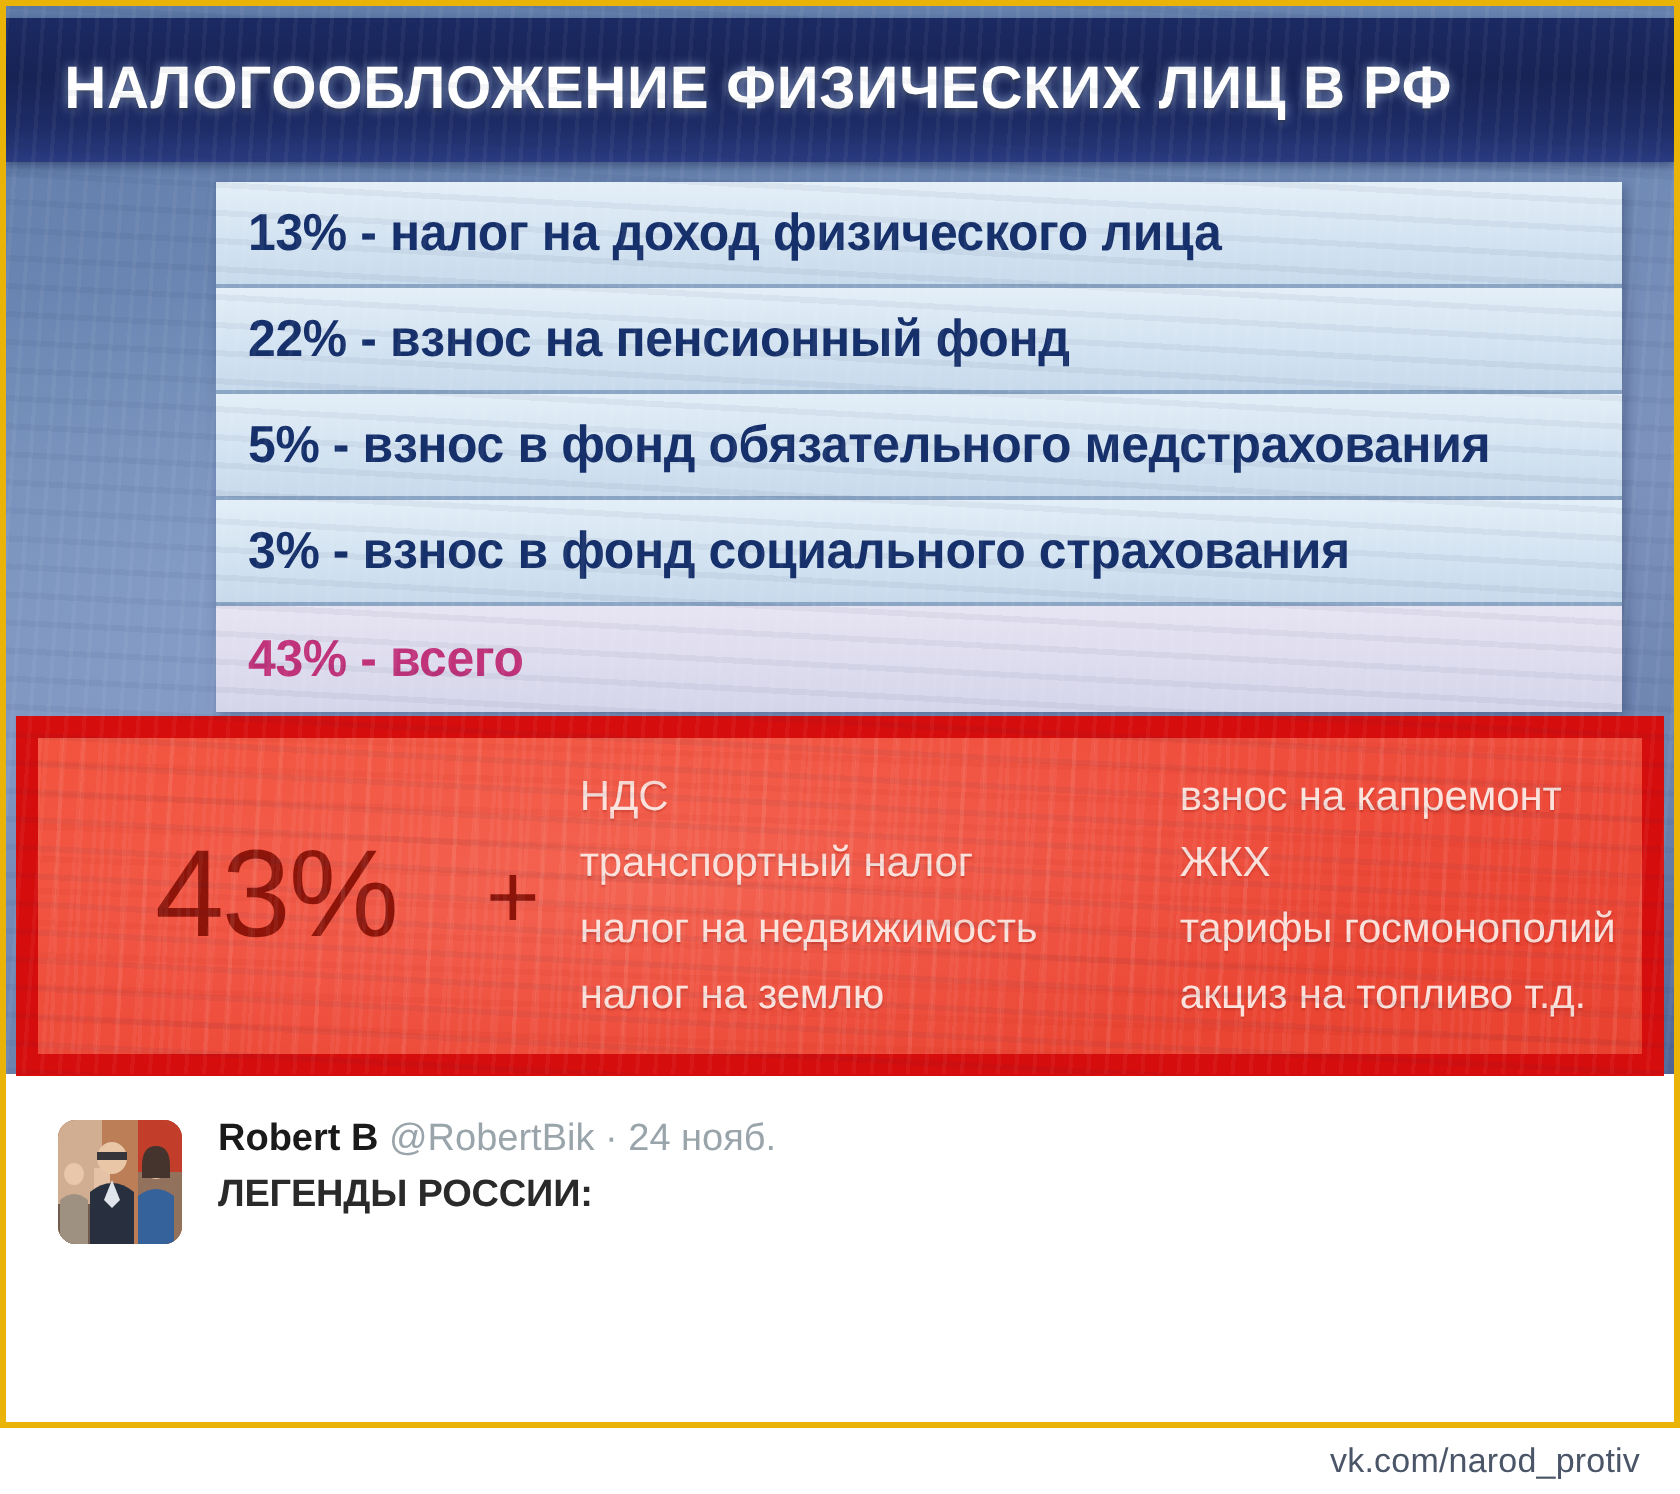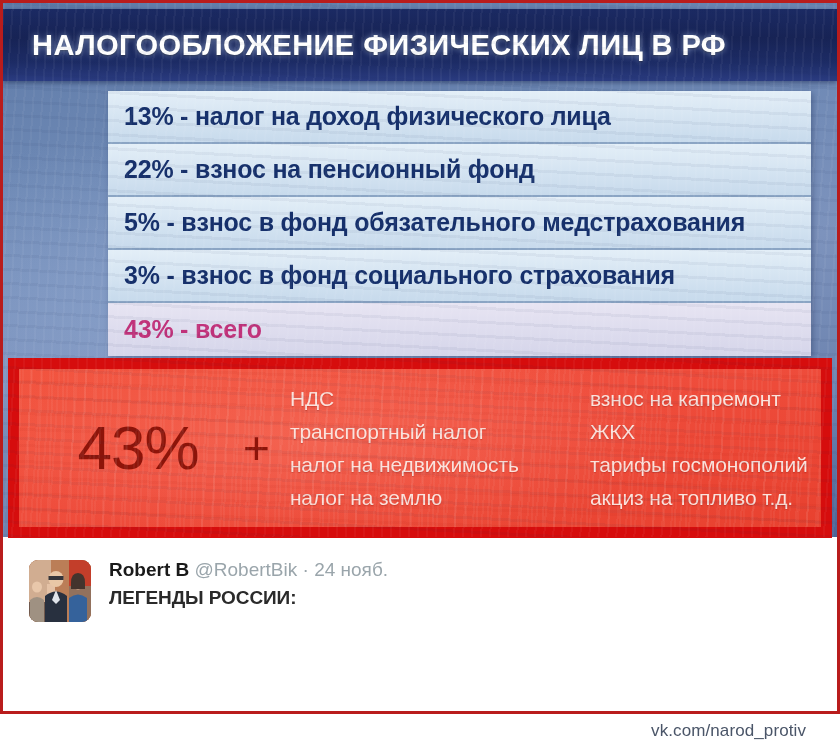--- a/index.html
+++ b/index.html
@@ -16,21 +16,21 @@
   }
 
   
   #post-frame {
     position: absolute;
     left: 0;
     top: 0;
     width: 840px;
     height: 714px;
     box-sizing: border-box;
-    border: 3px solid #b91c1c;
+    border: 3px solid #eab308;
     background: #ffffff;
     overflow: hidden;
   }
 
   
   #infographic {
     position: absolute;
     left: 0;
     top: 0;
     width: 834px;
@@ -244,21 +244,21 @@
   #footer {
     position: absolute;
     left: 0;
     top: 714px;
     width: 840px;
     height: 33px;
     background: #ffffff;
     display: flex;
     align-items: center;
     justify-content: flex-end;
-    padding-right: 34px;
+    padding-right: 20px;
     box-sizing: border-box;
   }
   #watermark {
     font-size: 17px;
     color: #4a5568;
     letter-spacing: 0.1px;
     font-family: "Liberation Sans", "DejaVu Sans", sans-serif;
   }
 </style>
 </head>

